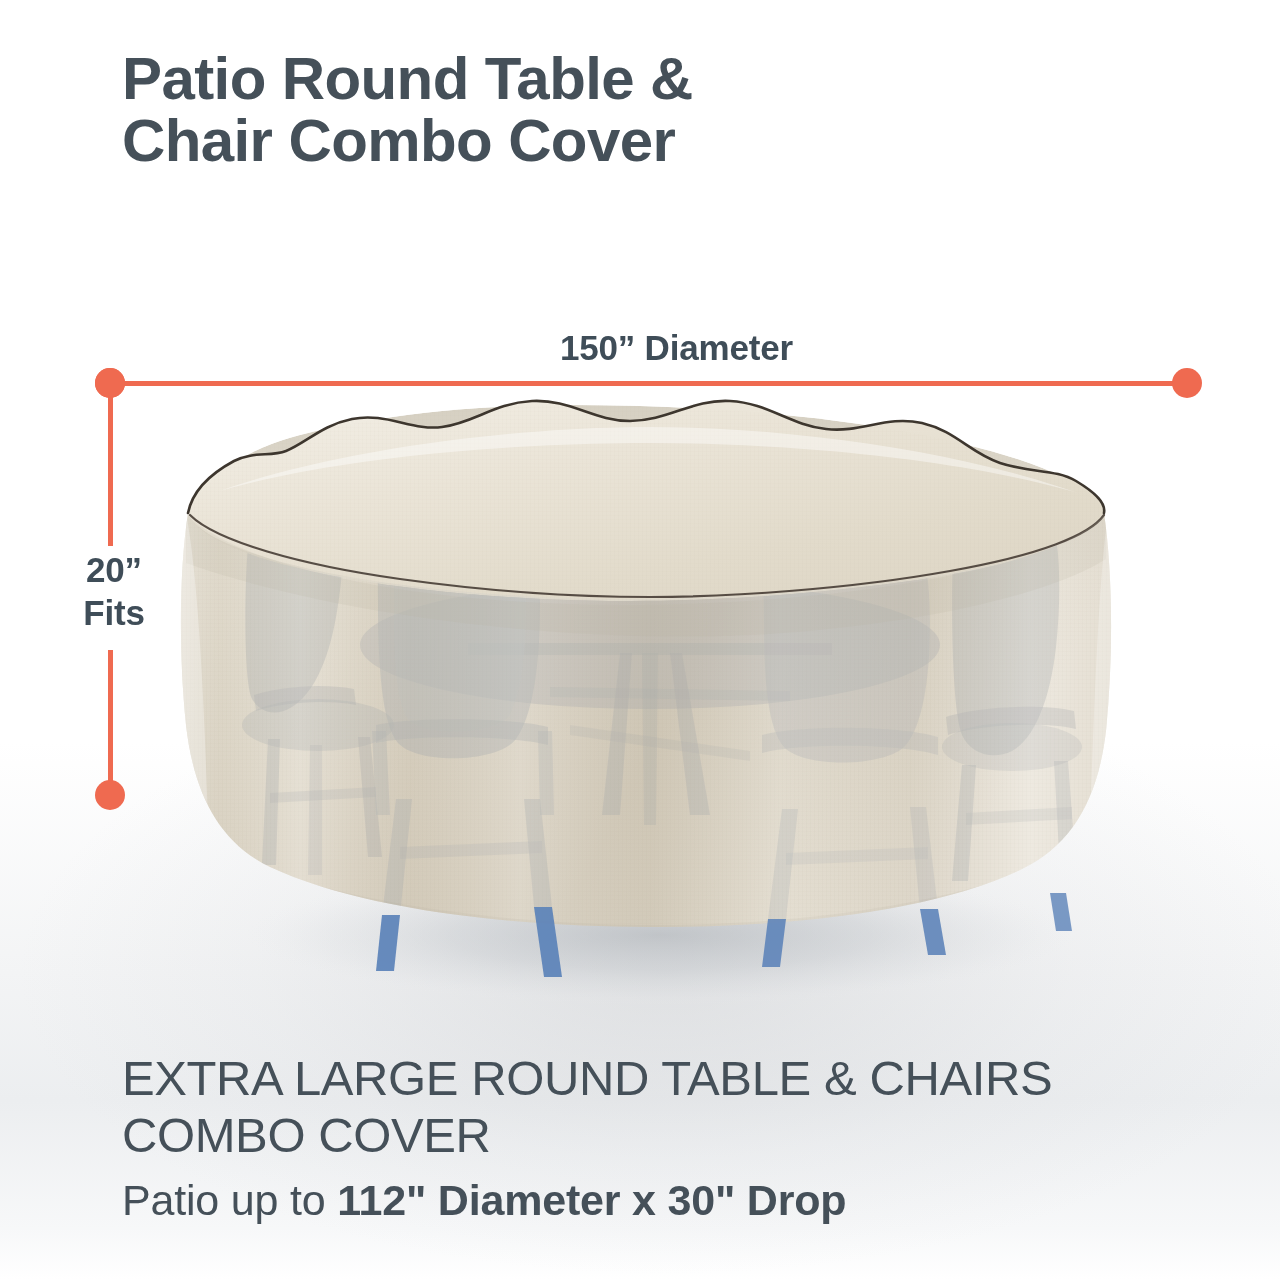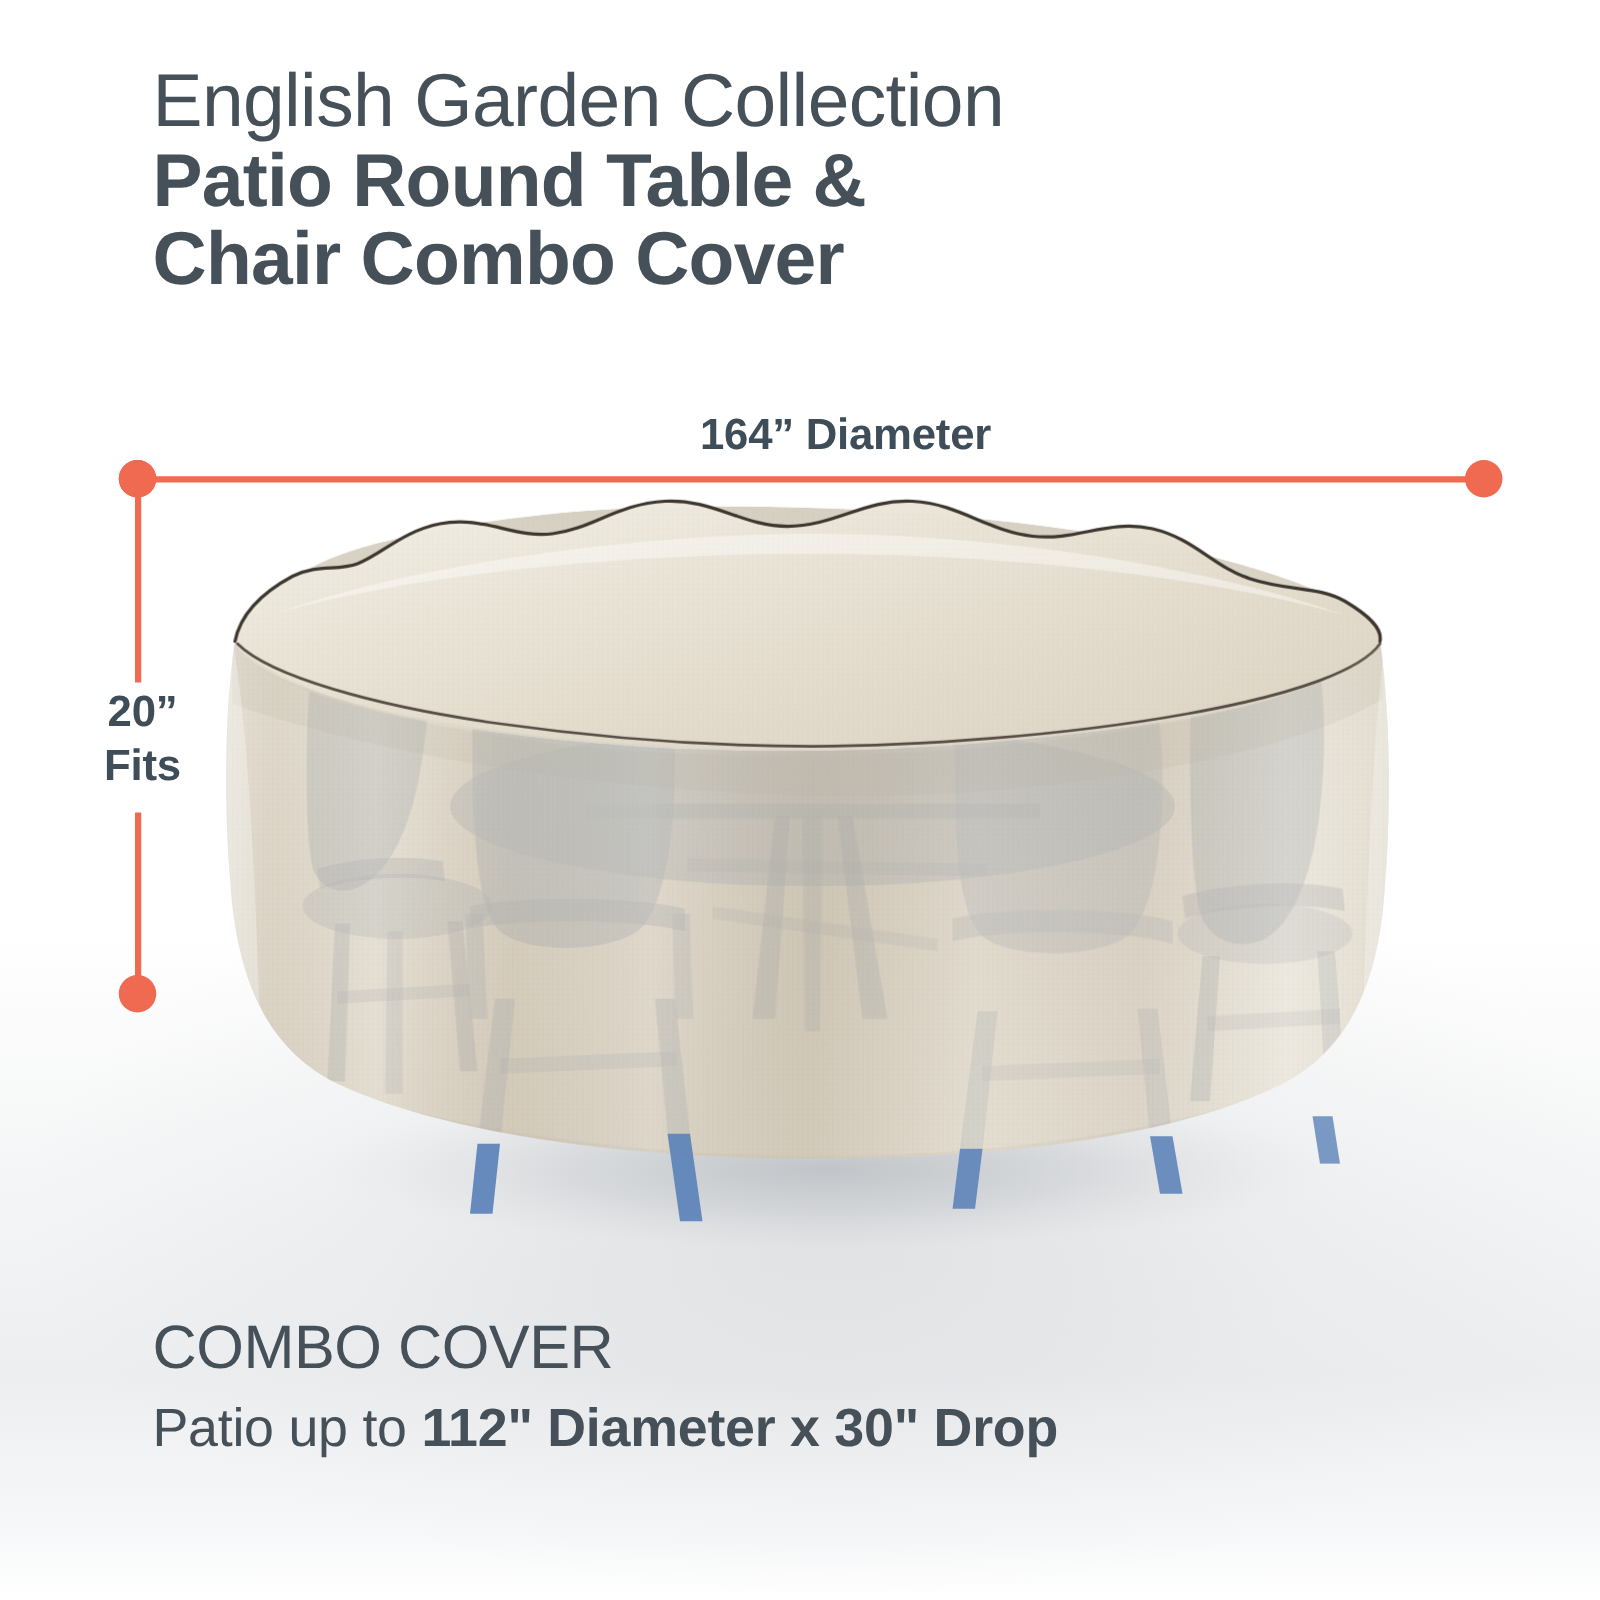--- a/index.html
+++ b/index.html
@@ -74,21 +74,20 @@
     line-height:52px; letter-spacing:-0.2px; margin-top:10px; white-space:nowrap;
   }
   .f-fits b{ font-weight:700; }
 </style>
 </head>
 <body>
 
 <div id="bg-gradient"></div>
 
 <div id="header">
-  <div class="t-collection">English Garden Collection</div>
   <div class="t-product">Patio Round Table &amp;</div>
   <div class="t-product">Chair Combo Cover</div>
 </div>
 
 <div id="product-illustration">
   <svg viewBox="0 0 1000 610" xmlns="http://www.w3.org/2000/svg">
     <defs>
 
       <linearGradient id="gBody" x1="0" y1="0" x2="1" y2="0.25">
         <stop offset="0%" stop-color="#ece7db"></stop>
@@ -354,30 +353,31 @@
       <path d="M 900 498 L 916 498 L 922 536 L 906 536 Z" fill="#5b82b8" opacity="0.80"></path>
     </g>
   </svg>
 </div>
 
 <div id="dim-layer">
 
   <div class="dim-line-h" style="left:110px; top:381px; width:1080px;"></div>
   <div class="dim-dot" style="left:95px; top:368px;"></div>
   <div class="dim-dot" style="left:1172px; top:368px;"></div>
-  <div id="label-diameter">164” Diameter</div>
+  <div id="label-diameter">150” Diameter</div>
 
   <div class="dim-line-v" style="left:108px; top:381px; height:165px;"></div>
   <div class="dim-line-v" style="left:108px; top:650px; height:150px;"></div>
   <div class="dim-dot" style="left:95px; top:368px;"></div>
   <div class="dim-dot" style="left:95px; top:780px;"></div>
   <div id="label-drop">
     <div>20”</div>
     <div>Fits</div>
   </div>
 </div>
 
 <div id="footer">
+  <div class="f-title">EXTRA LARGE ROUND TABLE &amp; CHAIRS</div>
   <div class="f-title">COMBO COVER</div>
   <div class="f-fits">
     <span>Patio up to </span><b>112" Diameter x 30" Drop</b>
   </div>
 </div>
 
 </body></html>

